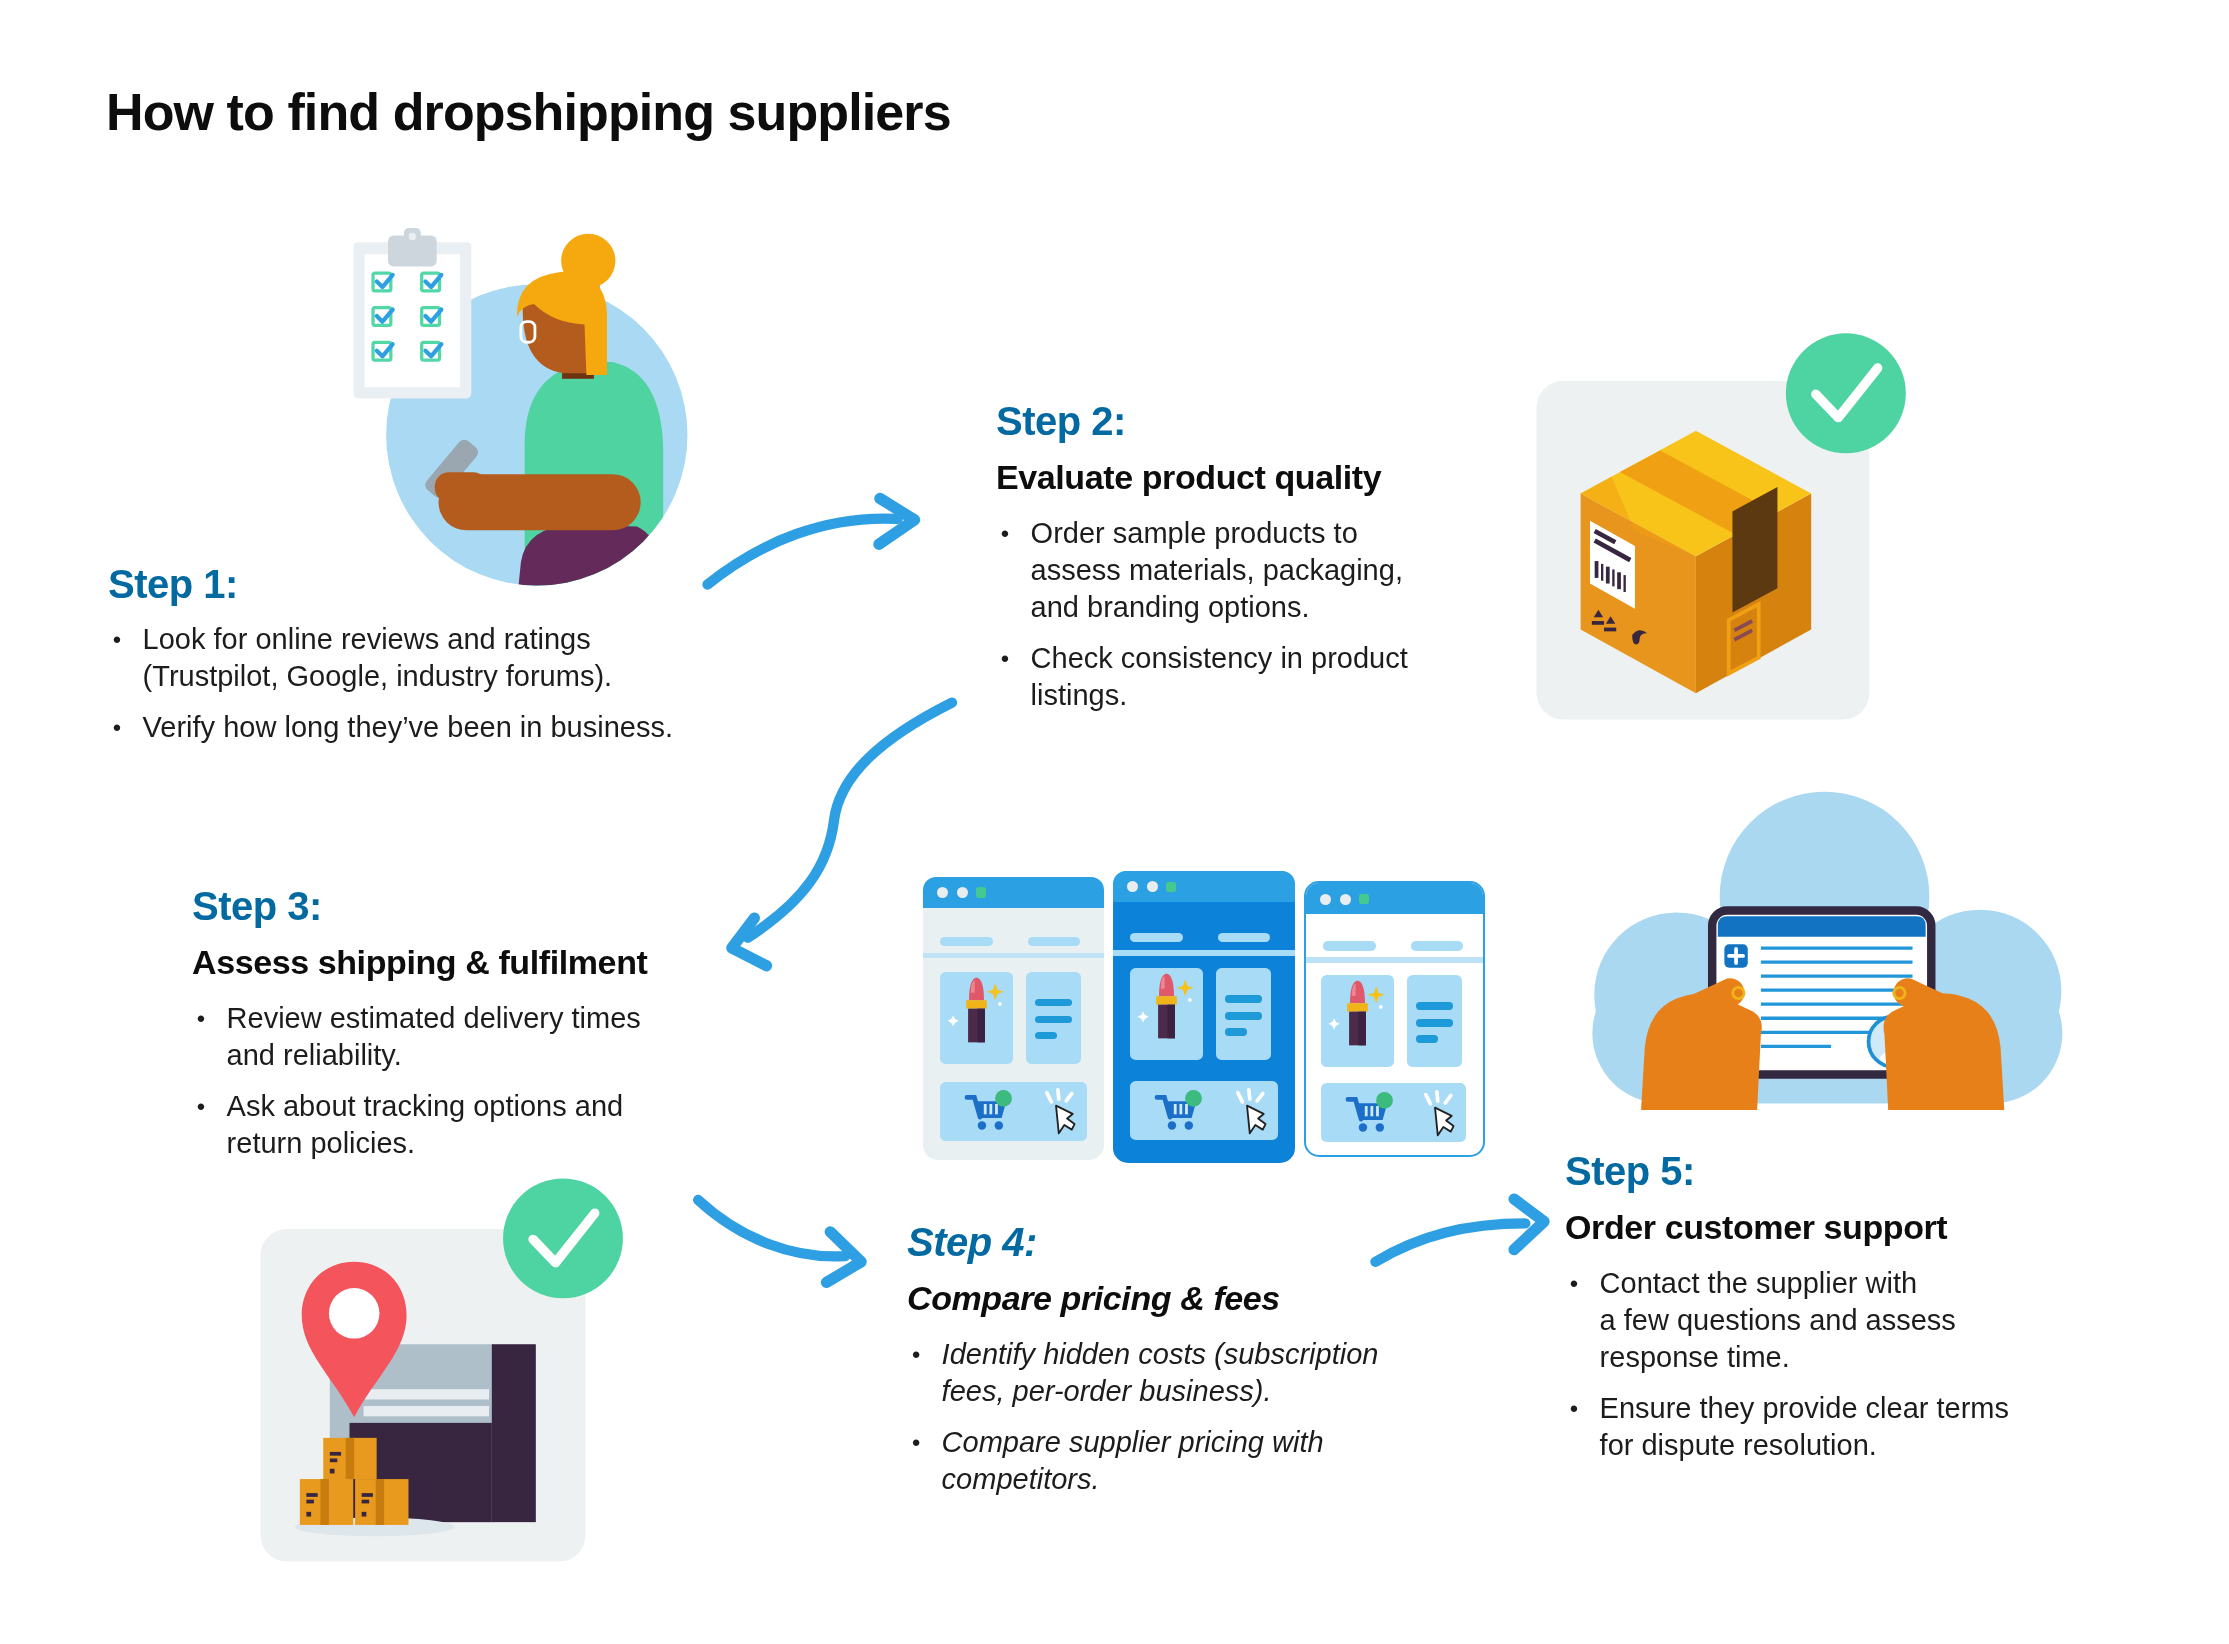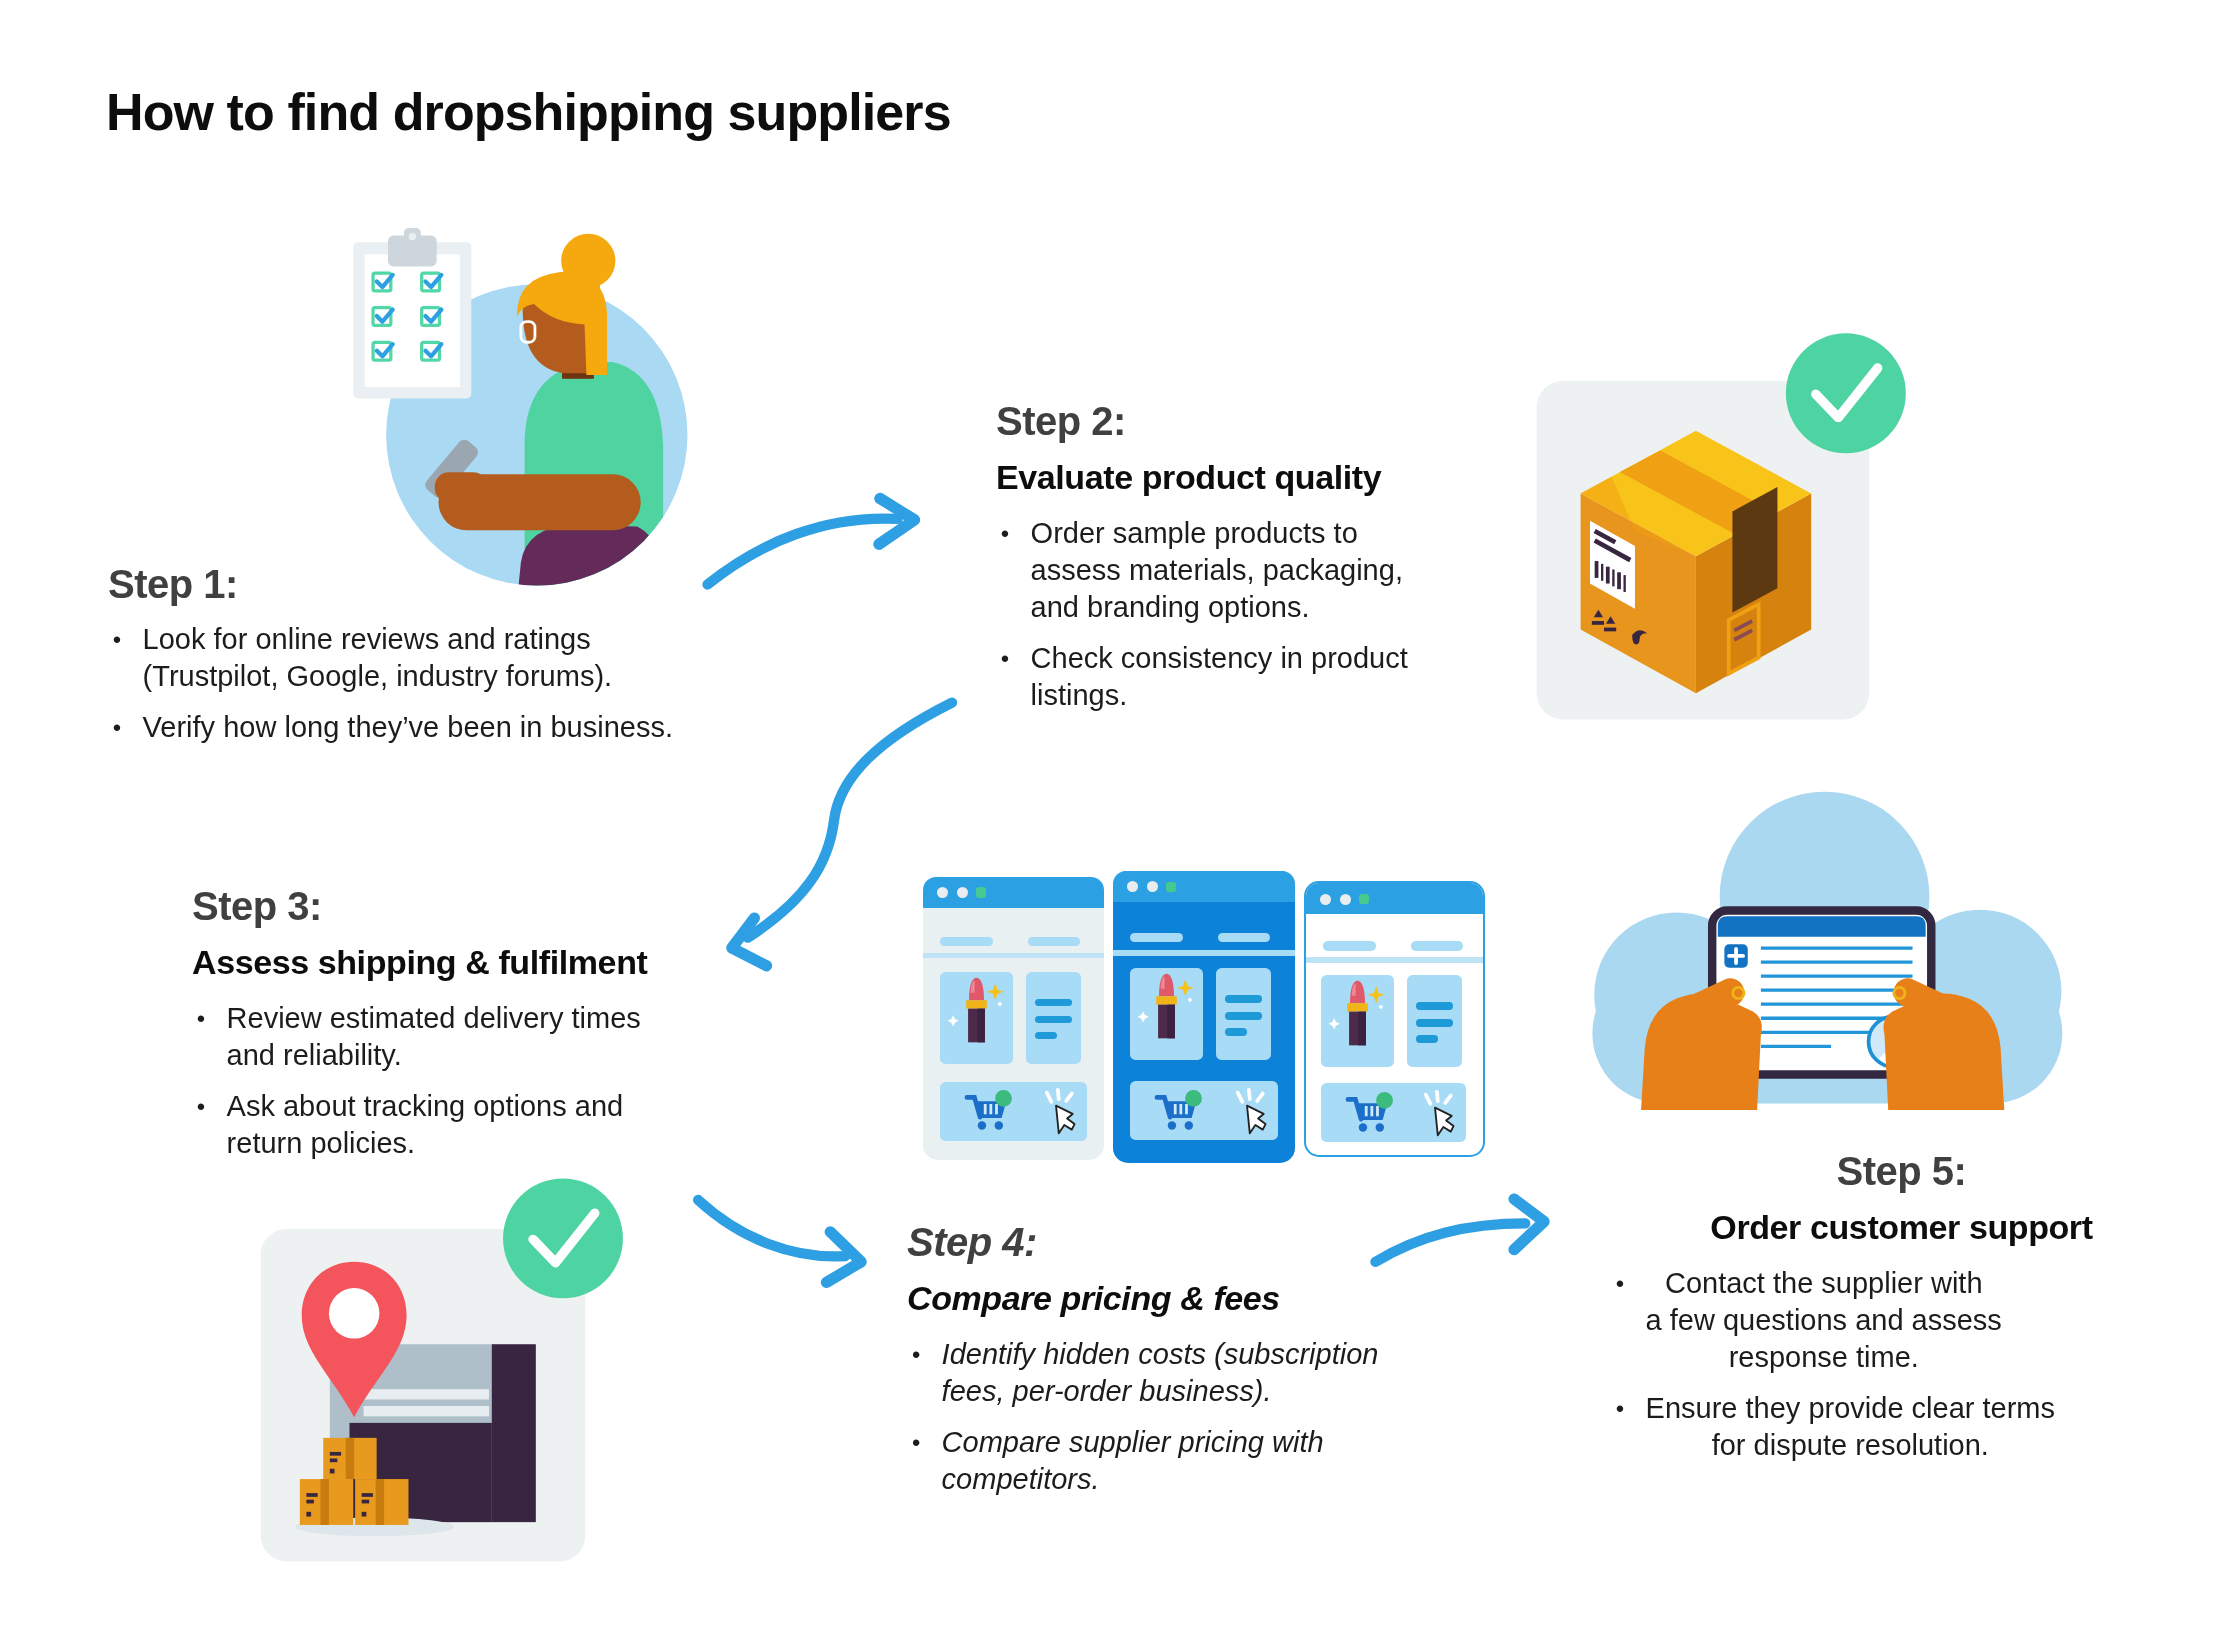--- a/index.html
+++ b/index.html
@@ -6,21 +6,21 @@
   #canvas{
     position:relative;width:2230px;height:1644px;background:#ffffff;overflow:hidden;
     font-family:"Liberation Sans", sans-serif;color:#151515;
   }
   .abs{position:absolute;}
   #page-title{
     position:absolute;left:106px;top:82px;margin:0;
     font-size:52px;font-weight:bold;letter-spacing:-0.9px;color:#0d0d0d;
   }
   .step-block{position:absolute;}
-  .step-label{font-size:40px;font-weight:bold;letter-spacing:-0.5px;margin:0 0 14px 0;color:#404040;}
+  .step-label{font-size:40px;font-weight:bold;letter-spacing:-0.5px;margin:0 0 14px 0;color:#0369a1;}
   .step-heading{font-size:34px;font-weight:bold;letter-spacing:-0.4px;margin:0 0 18px 0;color:#0d0d0d;}
   .bullets{display:flex;flex-direction:column;gap:14px;padding-left:4.7px;}
   .bullet{display:flex;gap:21.5px;font-size:29px;line-height:37px;color:#1c1c1c;}
   .bullet .dot-glyph{flex:0 0 auto;font-size:24px;line-height:37px;}
   .bullet .txt{white-space:pre-line;}
 
   
   #shop-windows{position:absolute;left:923px;top:871px;width:567px;height:295px;}
   .bwin{position:absolute;border-radius:15px;box-sizing:border-box;}
   .bwin .titlebar{position:absolute;left:0;right:0;top:0;height:31px;background:#2ba0e3;border-radius:13px 13px 0 0;}
@@ -103,21 +103,21 @@
 fees, per-order business).</span>
       </div>
       <div class="bullet">
         <span class="dot-glyph">•</span>
         <span class="txt">Compare supplier pricing with
 competitors.</span>
       </div>
     </div>
   </div>
 
-  <div class="step-block" style="left:1611px;top:1149px;width:581px;text-align:center;">
+  <div class="step-block" style="left:1565px;top:1149px;width:581px;">
     <p class="step-label">Step 5:</p>
     <p class="step-heading">Order customer support</p>
     <div class="bullets">
       <div class="bullet">
         <span class="dot-glyph">•</span>
         <span class="txt">Contact the supplier with
 a few questions and assess
 response time.</span>
       </div>
       <div class="bullet">

